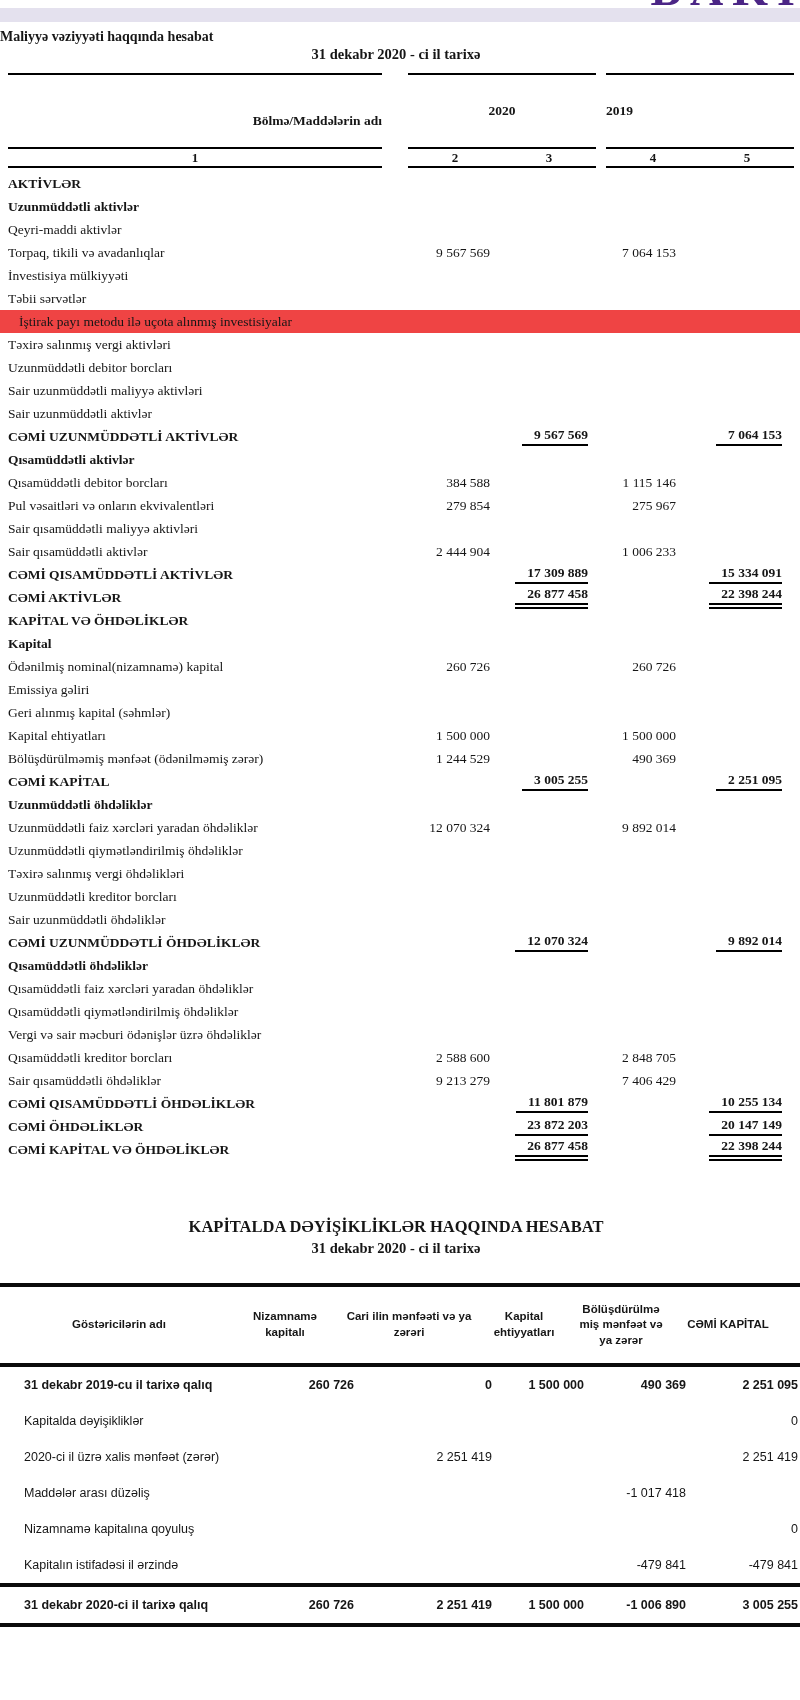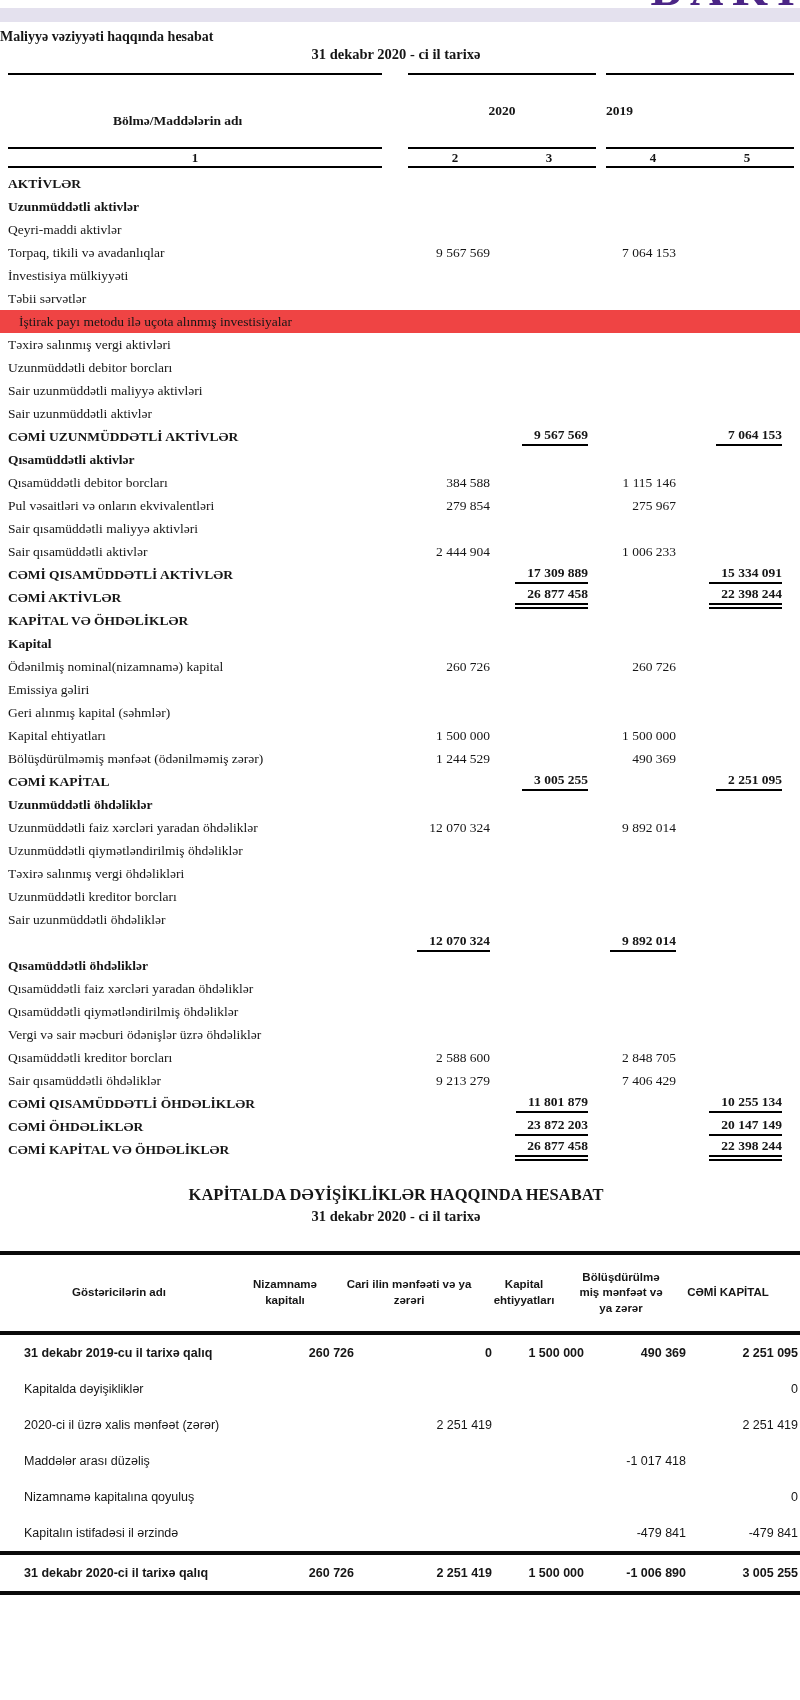--- a/index.html
+++ b/index.html
@@ -16,42 +16,42 @@
   .fp-title{margin-top:5px;text-align:left;font-weight:bold;font-size:14px;width:792px;}
   .fp-subtitle{text-align:center;font-weight:bold;font-size:14.5px;width:792px;margin-top:1px;}
 
   .rrow{display:flex;margin-top:0;}
   .rseg{height:2px;background:#000;}
   .rseg.s1{width:374px;margin-left:8px;}
   .rseg.s2{width:188px;margin-left:26px;}
   .rseg.s3{width:188px;margin-left:10px;}
 
   .fp-heads{display:flex;align-items:center;height:72px;font-weight:bold;font-size:13.5px;}
-  .fp-heads .hname{width:374px;margin-left:8px;text-align:left;text-indent:105px;margin-top:20px;}
+  .fp-heads .hname{width:374px;margin-left:8px;text-align:right;text-indent:105px;margin-top:20px;}
   .fp-heads .hyear1{width:188px;margin-left:26px;text-align:center;}
   .fp-heads .hyear2{width:188px;margin-left:10px;}
 
   .fp-nums{display:flex;align-items:center;height:17px;font-weight:bold;font-size:13px;}
   .fp-nums .n1{width:374px;margin-left:8px;text-align:center;}
   .fp-nums .g2{width:188px;margin-left:26px;display:flex;}
   .fp-nums .g3{width:188px;margin-left:10px;display:flex;}
   .fp-nums .half{flex:1;text-align:center;}
 
   #fp-body{margin-top:4px;}
   .frow{display:grid;grid-template-columns:376px 106px 98px 88px 106px;padding-left:8px;
         height:23px;align-items:center;font-size:13.5px;}
   .frow.b{font-weight:bold;padding-left:8px;}
   .frow.shade{background:#ef4444;padding-left:19px;}
   .frow .lab{white-space:nowrap;overflow:visible;}
   .frow .num{text-align:right;white-space:nowrap;}
   .tot{display:inline-block;padding:0 0 1px 12px;border-bottom:2px solid #000;}
   .tot.double{border-bottom:6px double #000;}
 
   
-  .eq-title{margin-top:24px;text-align:center;font-weight:bold;font-size:16.5px;width:792px;}
+  .eq-title{margin-top:56px;text-align:center;font-weight:bold;font-size:16.5px;width:792px;}
   .eq-subtitle{text-align:center;font-weight:bold;font-size:14.5px;width:792px;margin-top:3px;}
   .eq-table{margin-top:26px;font-family:"Liberation Sans",sans-serif;}
   .eq-head{display:grid;grid-template-columns:222px 110px 138px 92px 102px 112px;padding:9px 0 9px 8px;
            border-top:4px solid #0a0a0a;border-bottom:4px solid #0a0a0a;min-height:58px;
            align-items:center;font-weight:bold;font-size:11.5px;line-height:1.35;}
   .eq-head .hc{text-align:center;padding:0 4px;}
   .erow{display:grid;grid-template-columns:222px 110px 138px 92px 102px 112px;padding-left:24px;
         height:36px;align-items:center;font-size:12.5px;}
   .erow.b{font-weight:bold;}
   .erow .num{text-align:right;white-space:nowrap;padding-right:2px;}
@@ -333,20 +333,21 @@
           <div class="num"></div>
         </div>
         <div class="frow">
           <div class="lab">Sair uzunmüddətli öhdəliklər</div>
           <div class="num"></div>
           <div class="num"></div>
           <div class="num"></div>
           <div class="num"></div>
         </div>
         <div class="frow b">
+          <div class="lab">CƏMİ UZUNMÜDDƏTLİ ÖHDƏLİKLƏR</div>
           <div class="num"></div>
           <div class="num"><span class="tot">12 070 324</span></div>
           <div class="num"></div>
           <div class="num"><span class="tot">9 892 014</span></div>
         </div>
         <div class="frow b">
           <div class="lab">Qısamüddətli öhdəliklər</div>
           <div class="num"></div>
           <div class="num"></div>
           <div class="num"></div>

